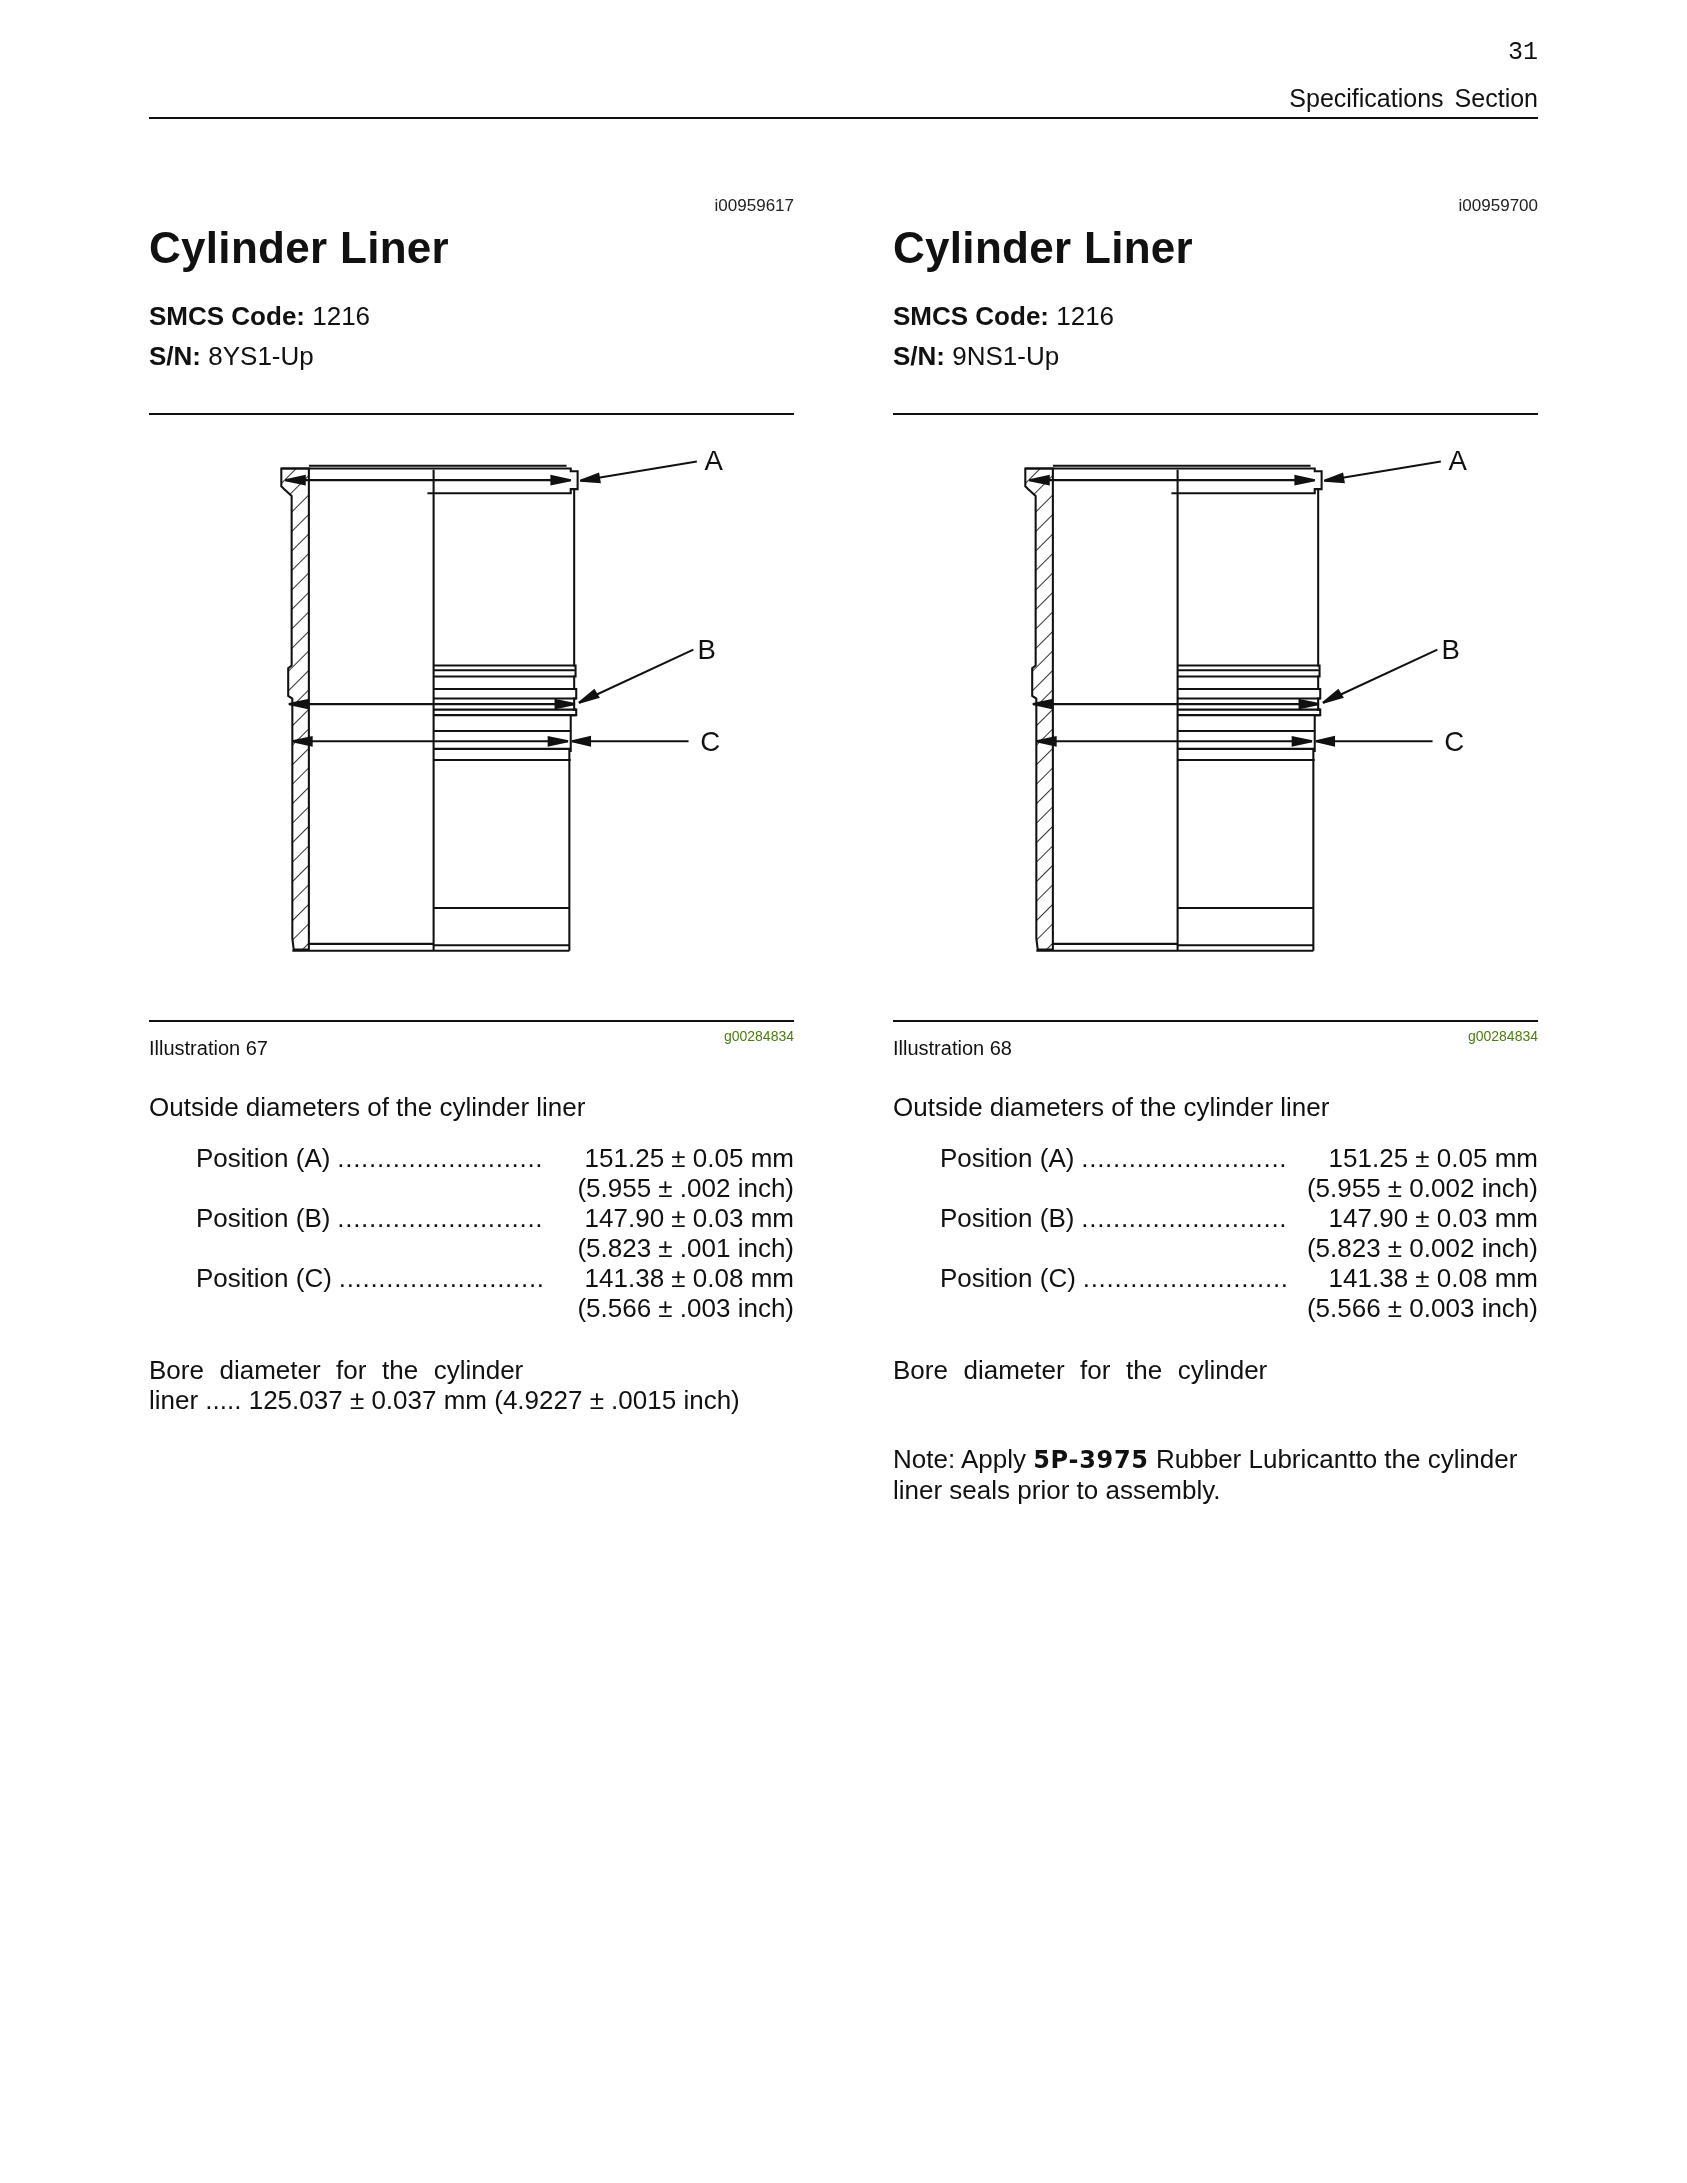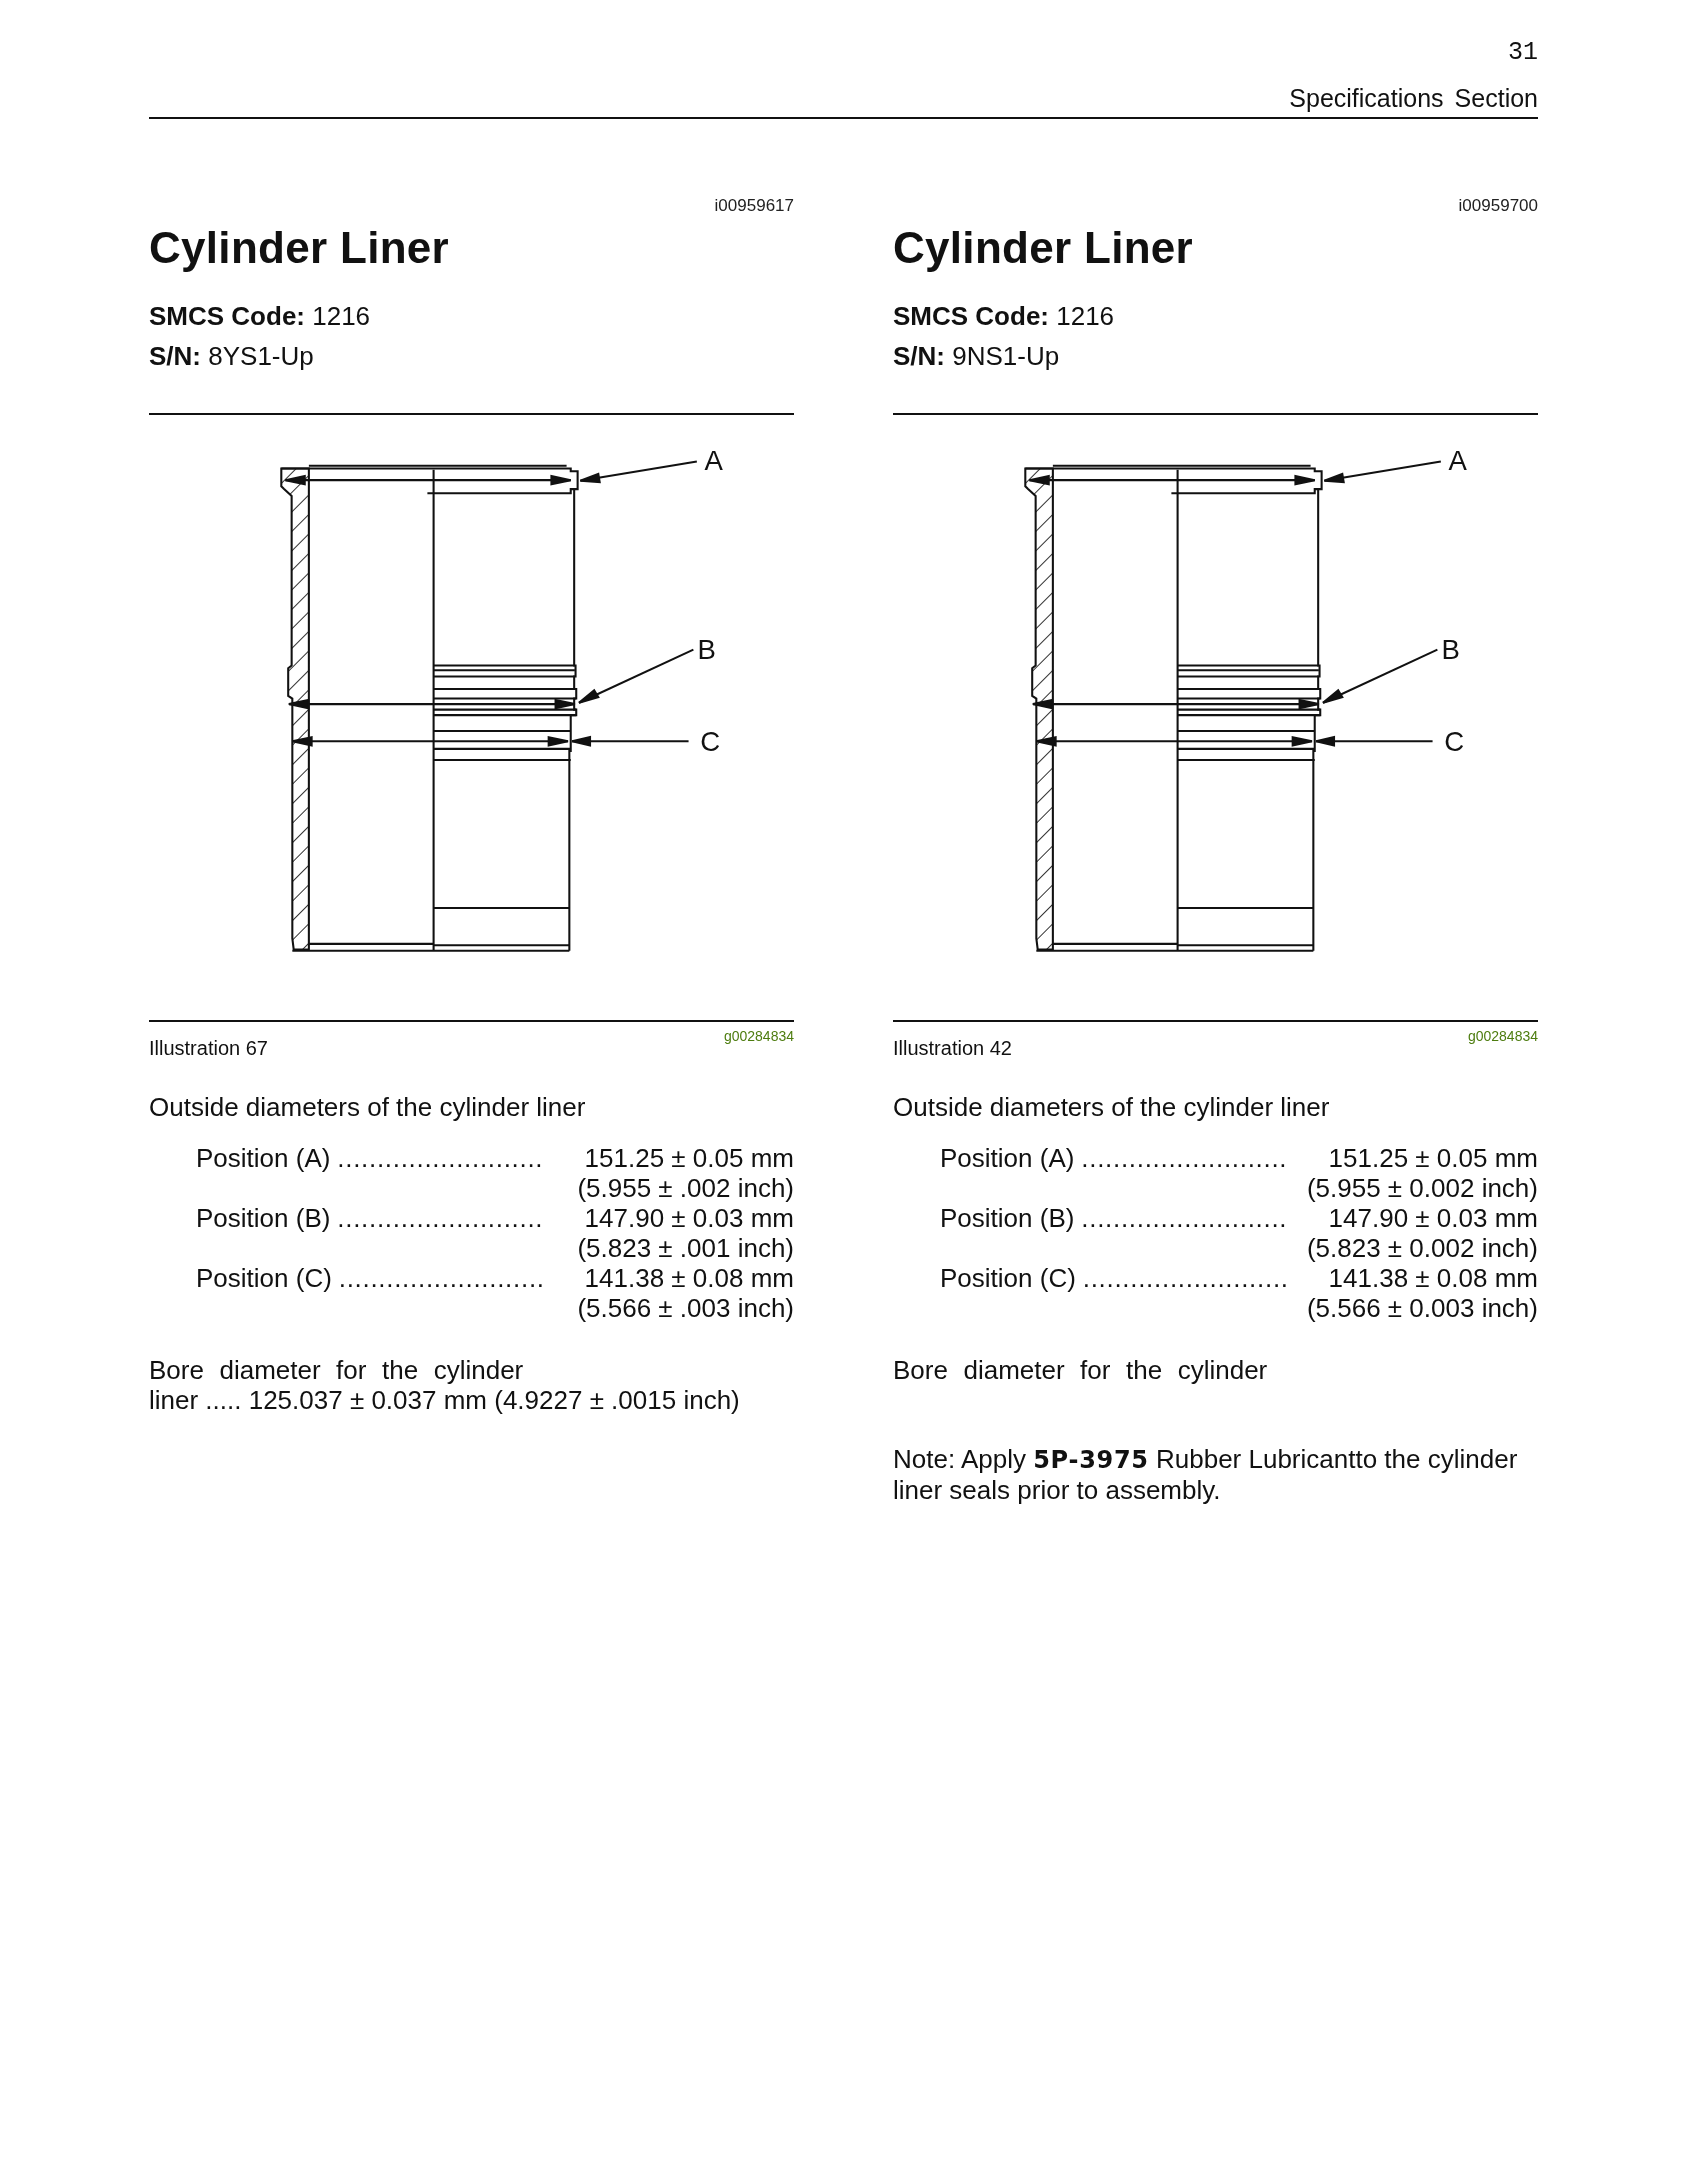--- a/index.html
+++ b/index.html
@@ -211,21 +211,21 @@
       </g>
       <g font-family="Liberation Sans, sans-serif" font-size="40" fill="#111">
         <text x="806" y="72">A</text>
         <text x="796" y="346">B</text>
         <text x="800" y="480">C</text>
       </g>
     </svg>
   </div>
 
   <div class="rule r2"></div>
-  <div class="illus">Illustration 42</div>
+  <div class="illus">Illustration 68</div>
   <div class="gid">g00284834</div>
 
   <div class="para intro">Outside diameters of the cylinder liner</div>
 
   <div class="spec s1">
     <div class="row">
       <span class="lbl">Position (A)</span>
       <span class="dots">..........................</span>
       <span class="val">151.25 ± 0.05 mm</span>
     </div>

